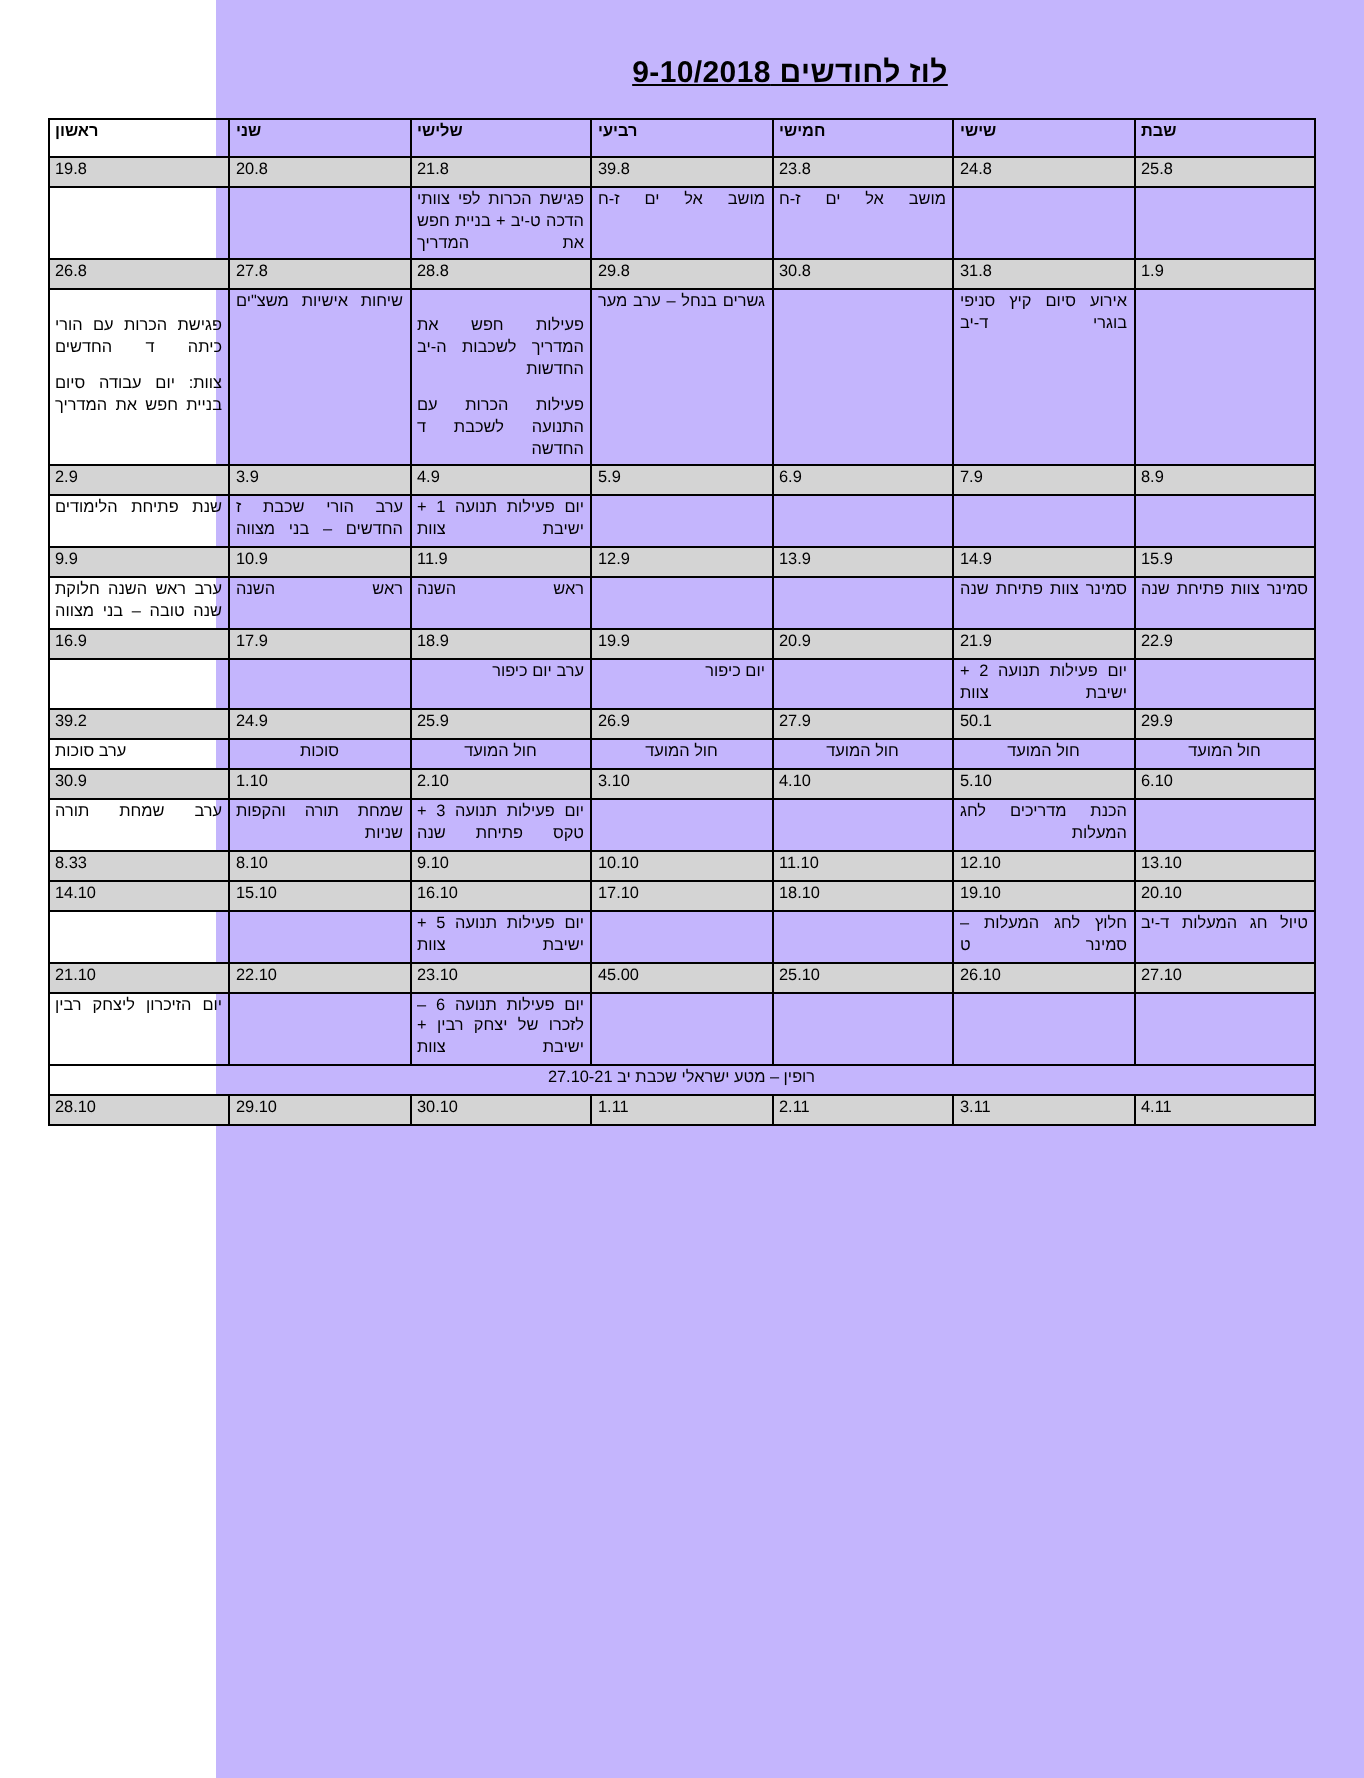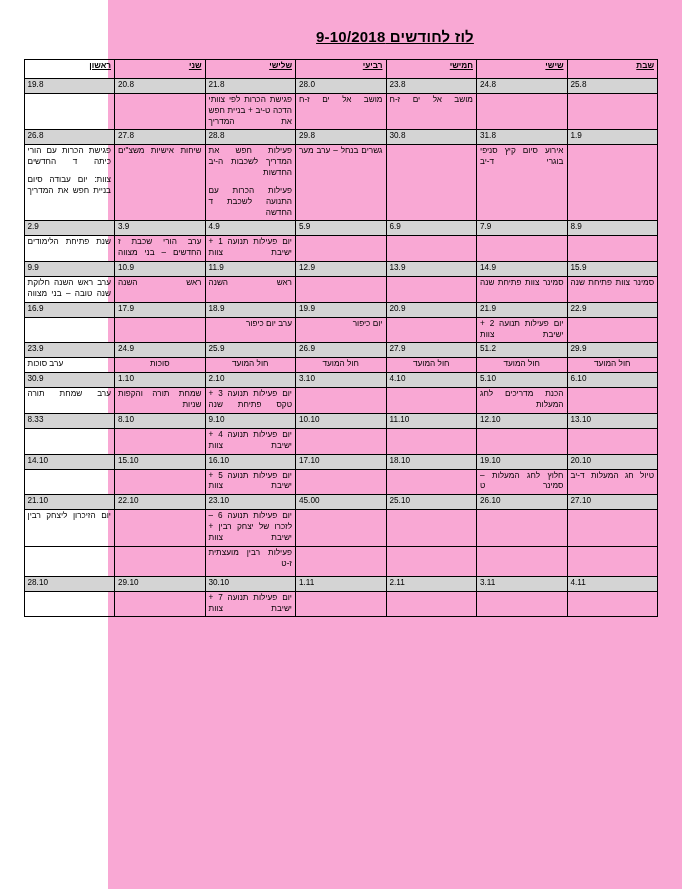--- a/index.html
+++ b/index.html
@@ -6,21 +6,21 @@
   body{
     width:682px;
     font-family:"Liberation Sans", sans-serif;
     color:#000000;
   }
   .page{
     width:574px;
     min-height:889px;
     box-sizing:border-box;
     padding:22px 24px 10px 24px;
-    background:#f9a8d4;
+    background:#c4b5fd;
   }
   .doc-title{
     text-align:center;
     font-size:15px;
     font-weight:bold;
     text-decoration:underline;
     margin:6px 0 14px 0;
     letter-spacing:0.2px;
   }
   table.cal{
@@ -31,26 +31,25 @@
   }
   table.cal td, table.cal th{
     border:1px solid #000000;
     vertical-align:top;
     padding:1px 3px 2px 3px;
     font-size:8.2px;
     line-height:1.32;
     word-wrap:break-word;
   }
   th.hdr{
-    text-align:right;
+    text-align:left;
     font-weight:bold;
     font-size:9px;
     height:15px;
     padding:2px 3px;
-    text-decoration:underline;
   }
   td.datecell{
     text-align:left;
     font-size:8.6px;
     height:11px;
     padding:0 3px;
   }
   td.content{
     text-align:justify;
     text-align-last:justify;
@@ -59,21 +58,21 @@
   }
   td.content.plain{
     text-align-last:auto;
   }
   .shade{background:#d4d4d4;}
   .wide-note{
     text-align:center;
     font-size:8.4px;
     padding:2px;
   }
-  .para{margin:0 0 0 0;}
+  .para{margin:12px 0 0 0;}
   .para + .para{margin-top:7px;}
   col.c{width:90.5px;}
 </style>
 </head>
 <body>
 
 <div class="page">
 
   <div class="doc-title">לוז לחודשים 9-10/2018</div>
 
@@ -97,21 +96,21 @@
         <th class="hdr">שני</th>
         <th class="hdr">ראשון</th>
       </tr>
     </thead>
     <tbody>
 
       <tr>
         <td class="datecell shade">25.8</td>
         <td class="datecell shade">24.8</td>
         <td class="datecell shade">23.8</td>
-        <td class="datecell shade">28.0</td>
+        <td class="datecell shade">39.8</td>
         <td class="datecell shade">21.8</td>
         <td class="datecell shade">20.8</td>
         <td class="datecell shade">19.8</td>
       </tr>
       <tr>
         <td class="content"></td>
         <td class="content"></td>
         <td class="content">מושב אל ים ז-ח</td>
         <td class="content">מושב אל ים ז-ח</td>
         <td class="content">פגישת הכרות לפי צוותי הדכה ט-יב + בניית חפש את המדריך</td>
@@ -196,26 +195,26 @@
         <td class="content">יום פעילות תנועה 2 + ישיבת צוות</td>
         <td class="content"></td>
         <td class="content plain">יום כיפור</td>
         <td class="content plain">ערב יום כיפור</td>
         <td class="content"></td>
         <td class="content"></td>
       </tr>
 
       <tr>
         <td class="datecell shade">29.9</td>
-        <td class="datecell shade">51.2</td>
+        <td class="datecell shade">50.1</td>
         <td class="datecell shade">27.9</td>
         <td class="datecell shade">26.9</td>
         <td class="datecell shade">25.9</td>
         <td class="datecell shade">24.9</td>
-        <td class="datecell shade">23.9</td>
+        <td class="datecell shade">39.2</td>
       </tr>
       <tr>
         <td class="content plain" style="text-align:center">חול המועד</td>
         <td class="content plain" style="text-align:center">חול המועד</td>
         <td class="content plain" style="text-align:center">חול המועד</td>
         <td class="content plain" style="text-align:center">חול המועד</td>
         <td class="content plain" style="text-align:center">חול המועד</td>
         <td class="content plain" style="text-align:center">סוכות</td>
         <td class="content plain" style="text-align:left">ערב סוכות</td>
       </tr>
@@ -241,29 +240,20 @@
 
       <tr>
         <td class="datecell shade">13.10</td>
         <td class="datecell shade">12.10</td>
         <td class="datecell shade">11.10</td>
         <td class="datecell shade">10.10</td>
         <td class="datecell shade">9.10</td>
         <td class="datecell shade">8.10</td>
         <td class="datecell shade">8.33</td>
       </tr>
-      <tr>
-        <td class="content"></td>
-        <td class="content"></td>
-        <td class="content"></td>
-        <td class="content"></td>
-        <td class="content">יום פעילות תנועה 4 + ישיבת צוות</td>
-        <td class="content"></td>
-        <td class="content"></td>
-      </tr>
 
       <tr>
         <td class="datecell shade">20.10</td>
         <td class="datecell shade">19.10</td>
         <td class="datecell shade">18.10</td>
         <td class="datecell shade">17.10</td>
         <td class="datecell shade">16.10</td>
         <td class="datecell shade">15.10</td>
         <td class="datecell shade">14.10</td>
       </tr>
@@ -289,45 +279,30 @@
       <tr>
         <td class="content"></td>
         <td class="content"></td>
         <td class="content"></td>
         <td class="content"></td>
         <td class="content">יום פעילות תנועה 6 – לזכרו של יצחק רבין + ישיבת צוות</td>
         <td class="content"></td>
         <td class="content">יום הזיכרון ליצחק רבין</td>
       </tr>
 
-      <tr>
-        <td class="content" style="height:26px"></td>
-        <td class="content"></td>
-        <td class="content"></td>
-        <td class="content"></td>
-        <td class="content">פעילות רבין מועצתית ז-ט</td>
-        <td class="content"></td>
-        <td class="content"></td>
-      </tr>
-
+
+      <tr>
+        <td class="wide-note" colspan="7">רופין – מטע ישראלי שכבת יב 27.10-21</td>
+      </tr>
 
       <tr>
         <td class="datecell shade">4.11</td>
         <td class="datecell shade">3.11</td>
         <td class="datecell shade">2.11</td>
         <td class="datecell shade">1.11</td>
         <td class="datecell shade">30.10</td>
         <td class="datecell shade">29.10</td>
         <td class="datecell shade">28.10</td>
       </tr>
-      <tr>
-        <td class="content"></td>
-        <td class="content"></td>
-        <td class="content"></td>
-        <td class="content"></td>
-        <td class="content">יום פעילות תנועה 7 + ישיבת צוות</td>
-        <td class="content"></td>
-        <td class="content"></td>
-      </tr>
 
     </tbody>
   </table>
 </div>
 
 </body></html>

